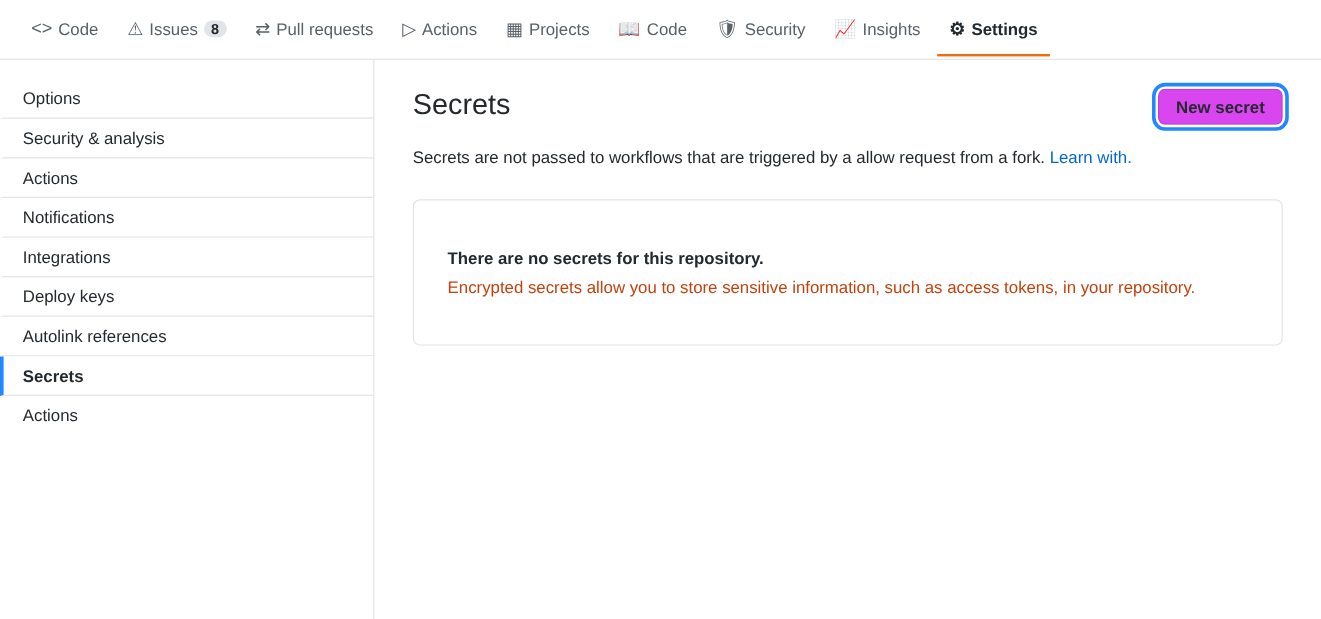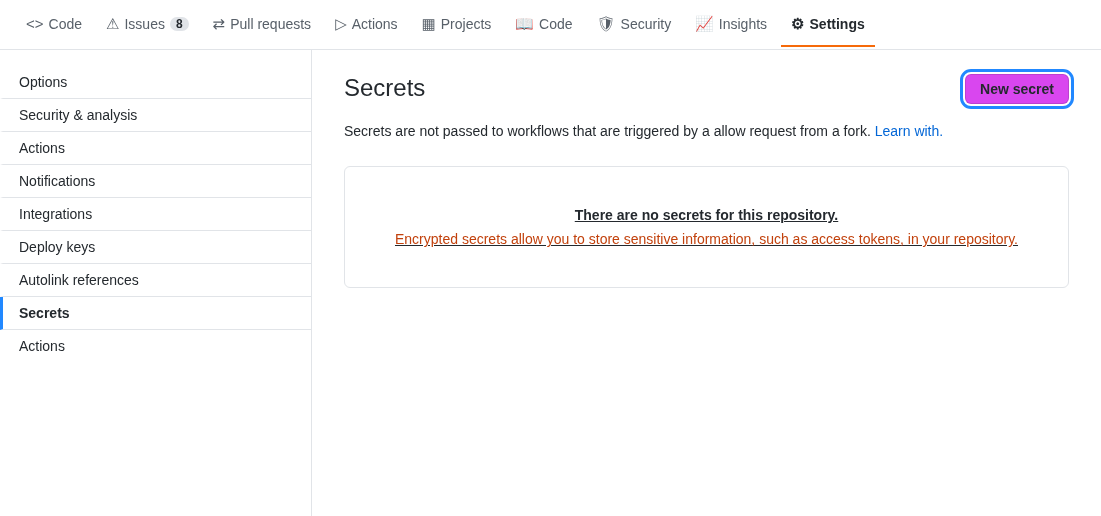--- a/index.html
+++ b/index.html
@@ -106,22 +106,21 @@
       margin-bottom: 8px;
     }
     .description strong { font-weight: 700; }
     .description a { color: #0366d6; text-decoration: none; }
 
     .empty-box {
       margin-top: 24px;
       border: 1px solid #e1e4e8;
       border-radius: 6px;
       padding: 40px 28px;
-      text-align: center;
-      text-decoration: underline;
+      text-align: left;
     }
     .empty-box-title {
       font-size: 14px;
       font-weight: 700;
       color: #24292e;
       margin-bottom: 8px;
     }
     .empty-box-desc {
       font-size: 14px;
       color: #c2410c;

